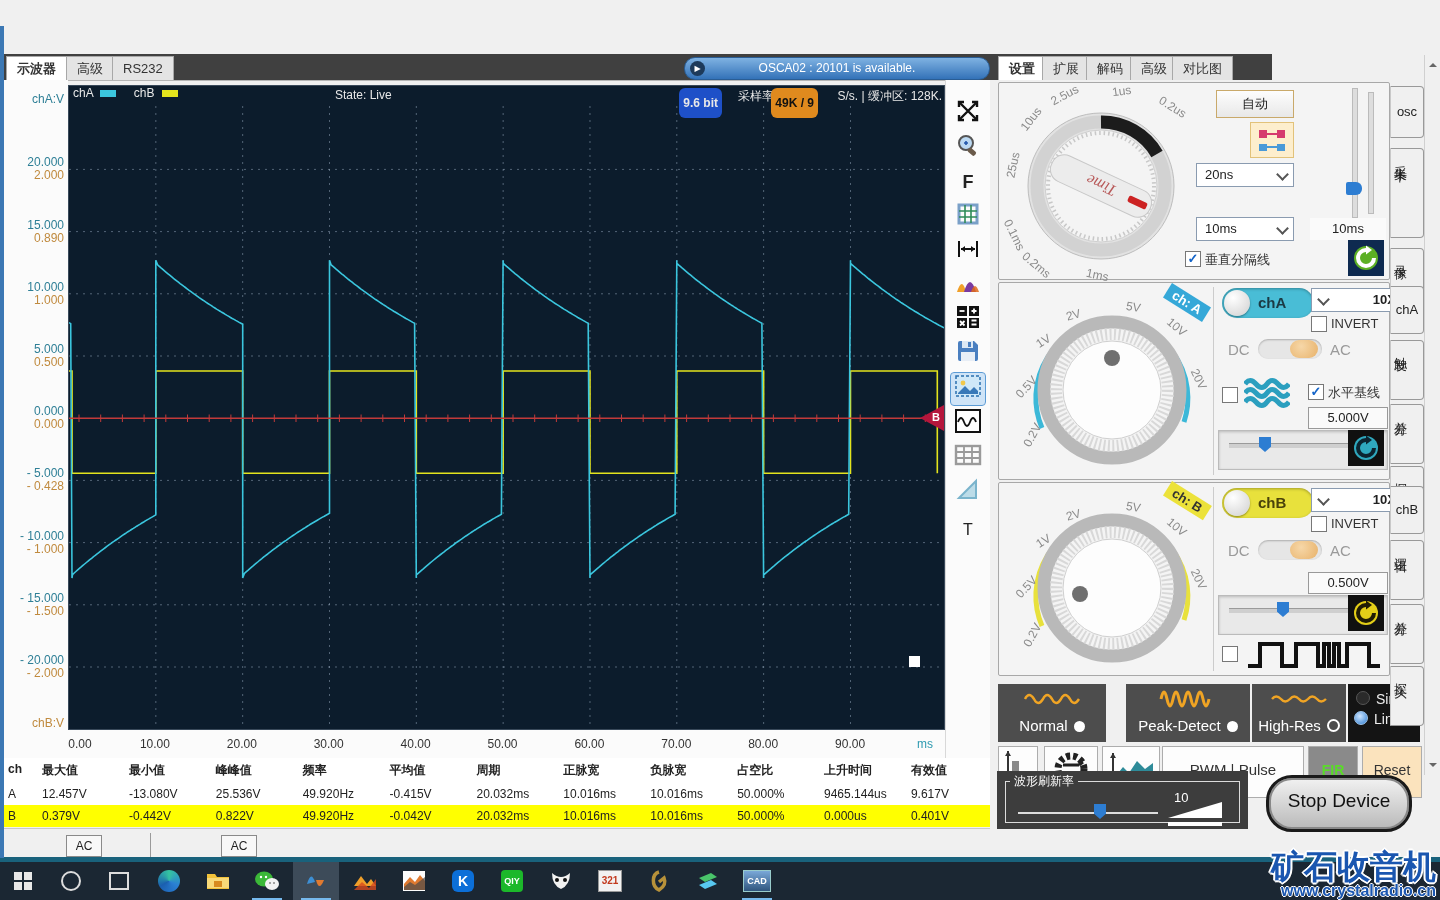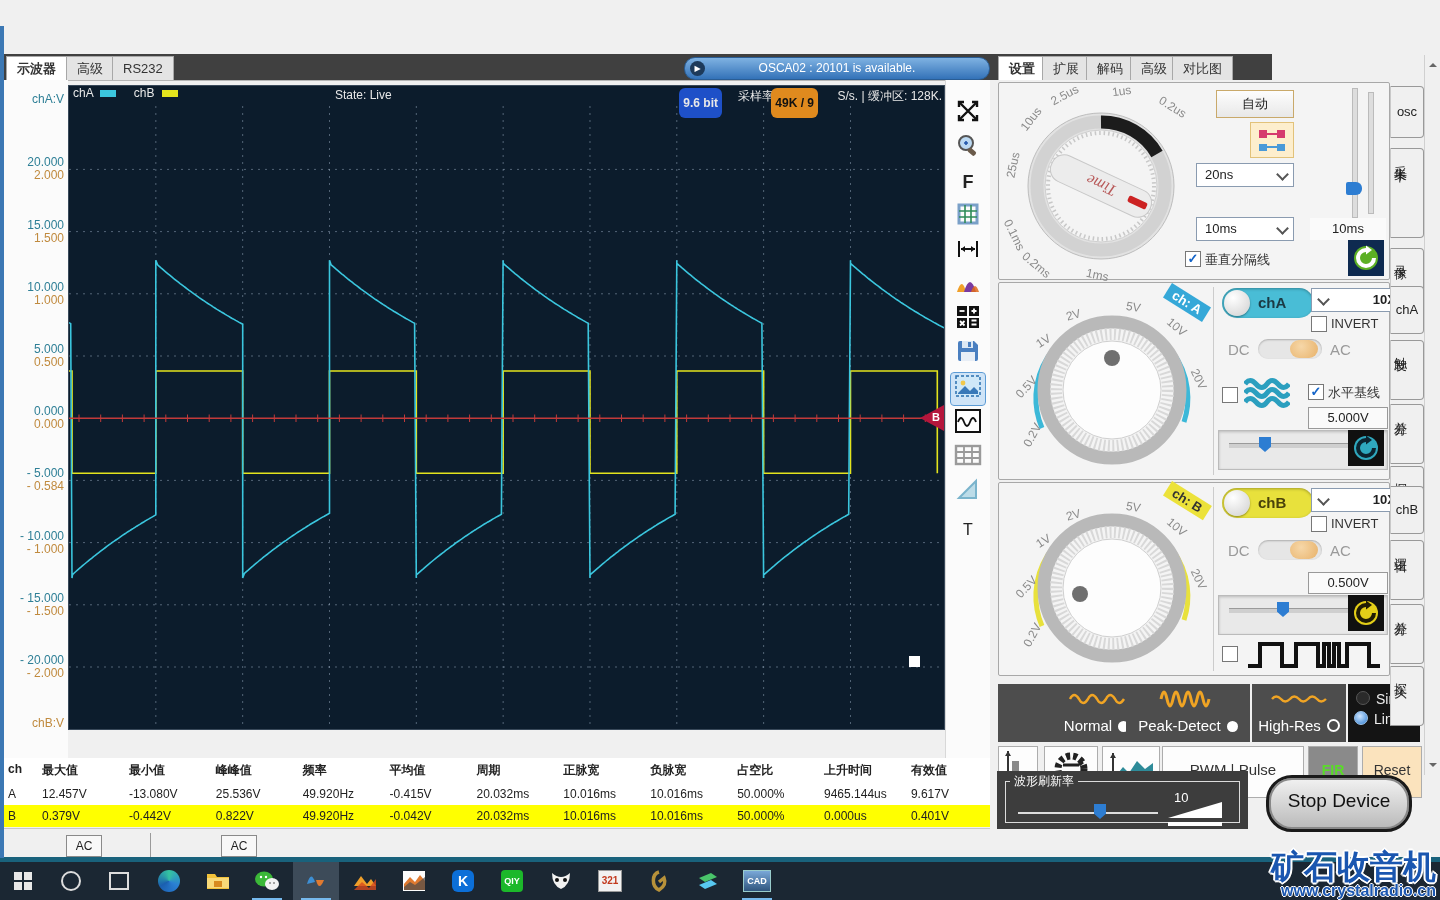--- a/index.html
+++ b/index.html
@@ -117,29 +117,29 @@
     <span class="play">▶</span>
     <span>OSCA02 : 20101 is available.</span>
   </div>
 
   <div class="abs axis-col">
     <div class="ytick ytickA" style="top:12px">chA:V</div>
     <div id="yticks">
         <div class="ytick ytickA" style="top: 75.4px;">20.000</div>
         <div class="ytick ytickB" style="top: 88.4px;">2.000</div>
         <div class="ytick ytickA" style="top: 137.6px; padding-left: 40px;">15.000</div>
-        <div class="ytick ytickB" style="top: 150.6px;">1.500</div>
+        <div class="ytick ytickB" style="top: 150.6px;">0.890</div>
         <div class="ytick ytickA" style="top: 199.8px;">10.000</div>
         <div class="ytick ytickB" style="top: 212.8px;">1.000</div>
         <div class="ytick ytickA" style="top: 262px;">5.000</div>
         <div class="ytick ytickB" style="top: 275px;">0.500</div>
         <div class="ytick ytickA" style="top: 324.2px;">0.000</div>
         <div class="ytick ytickB" style="top: 337.2px;">0.000</div>
         <div class="ytick ytickA" style="top: 386.4px;">- 5.000</div>
-        <div class="ytick ytickB" style="top: 399.4px;">- 0.584</div>
+        <div class="ytick ytickB" style="top: 399.4px;">- 0.428</div>
         <div class="ytick ytickA" style="top: 448.6px;">- 10.000</div>
         <div class="ytick ytickB" style="top: 461.6px;">- 1.000</div>
         <div class="ytick ytickA" style="top: 510.8px;">- 15.000</div>
         <div class="ytick ytickB" style="top: 523.8px;">- 1.500</div>
         <div class="ytick ytickA" style="top: 573px;">- 20.000</div>
         <div class="ytick ytickB" style="top: 586px;">- 2.000</div>
       </div>
     <div class="ytick ytickB" style="top:636px">chB:V</div>
   </div>
 
@@ -216,20 +216,35 @@
       <span class="abs" style="right:170px;top:2px">采样率</span>
       <span class="abs" style="right:126px;top:2px"><span class="badge" style="background:#e08a1e;color:#111">49K / 9</span></span>
       <span class="abs" style="right:2px;top:2px">S/s. | 缓冲区: 128K.</span>
     </div>
     <div class="trigB">
         <span>B</span>
       </div>
     <div class="abs" style="right:24px;top:570px;width:11px;height:11px;background:#fff"></div>
   </div>
 
+  <div class="abs xaxis">
+    <div id="xticks">
+        <span class="xtick" style="left: 80px;">0.00</span>
+        <span class="xtick" style="left: 154.9px;">10.00</span>
+        <span class="xtick" style="left: 241.8px;">20.00</span>
+        <span class="xtick" style="left: 328.7px;">30.00</span>
+        <span class="xtick" style="left: 415.6px;">40.00</span>
+        <span class="xtick" style="left: 502.5px;">50.00</span>
+        <span class="xtick" style="left: 589.4px;">60.00</span>
+        <span class="xtick" style="left: 676.3px;">70.00</span>
+        <span class="xtick" style="left: 763.2px;">80.00</span>
+        <span class="xtick" style="left: 850.1px;">90.00</span>
+      </div>
+    <span class="xtick" style="left:925px;color:#2e9ab0">ms</span>
+  </div>
 
   <div class="abs toolcol">
     <div class="tool" style="top:18px">
       <svg width="26" height="26" viewBox="0 0 26 26">
           <g stroke="#111" stroke-width="2.4" fill="none">
             <path d="M4 9 L4 4 L9 4"></path>
             <path d="M17 4 L22 4 L22 9"></path>
             <path d="M22 17 L22 22 L17 22"></path>
             <path d="M9 22 L4 22 L4 17"></path>
             <path d="M5 5 L21 21 M21 5 L5 21"></path>
@@ -527,21 +542,21 @@
         <path d="M14 6 A8 8 0 1 0 22 14" fill="none" stroke="#201c04" stroke-width="4"></path>
         <path d="M14 1.5l6 4.5-6 4.5z" fill="#201c04"></path>
       </svg>
   </div>
   <div class="cb" style="left:1222px;top:646px"></div>
   <svg class="abs" style="left:1246px;top:638px" width="136" height="32" viewBox="0 0 136 32">
     <path d="M2 28 h12 v-22 h22 v22 h14 v-22 h22 v22 h6 v-22 h5 v22 h5 v-22 h5 v22 h8 v-22 h22 v22 h11" fill="none" stroke="#111" stroke-width="4"></path>
   </svg>
 
   <div id="acq-buttons">
-      <div class="acqbtn" style="left: 998px; width: 117px; padding-left: 40px;"><svg width="62" height="20" viewBox="0 0 62 20" style="margin-top:5px">
+      <div class="acqbtn" style="left: 998px; width: 108px;"><svg width="62" height="20" viewBox="0 0 62 20" style="margin-top:5px">
           <path d="M4 10 q4 -8 9 0 q4 8 9 0 q4 -8 9 0 q4 8 9 0 q4 -8 9 0 q4 8 9 0" fill="none" stroke="#f0a424" stroke-width="2.4"></path>
         </svg><div class="albl"><span>Normal</span><span class="dot" style="background:#fff"></span></div></div>
       <div class="acqbtn" style="left: 1126px; width: 124px;"><svg width="62" height="20" viewBox="0 0 62 20" style="margin-top:5px">
           <path d="M4 10 q3 -14 6 0 q3 14 6 0 q3 -14 6 0 q3 14 6 0 q3 -14 6 0 q3 14 6 0 q3 -14 6 0 q3 14 6 0" fill="none" stroke="#f0a424" stroke-width="3"></path>
         </svg><div class="albl"><span>Peak-Detect</span><span class="dot" style="background:#fff"></span></div></div>
       <div class="acqbtn" style="left: 1252px; width: 94px;"><svg width="62" height="20" viewBox="0 0 62 20" style="margin-top:5px">
           <path d="M4 10 q4 -5 9 0 q4 5 9 0 q4 -5 9 0 q4 5 9 0 q4 -5 9 0 q4 5 9 0" fill="none" stroke="#f0a424" stroke-width="2.4"></path>
         </svg><div class="albl"><span>High-Res</span><span class="dot" style="border:2px solid #fff;width:9px;height:9px"></span></div></div>
     </div>
   <div class="sinebox">

